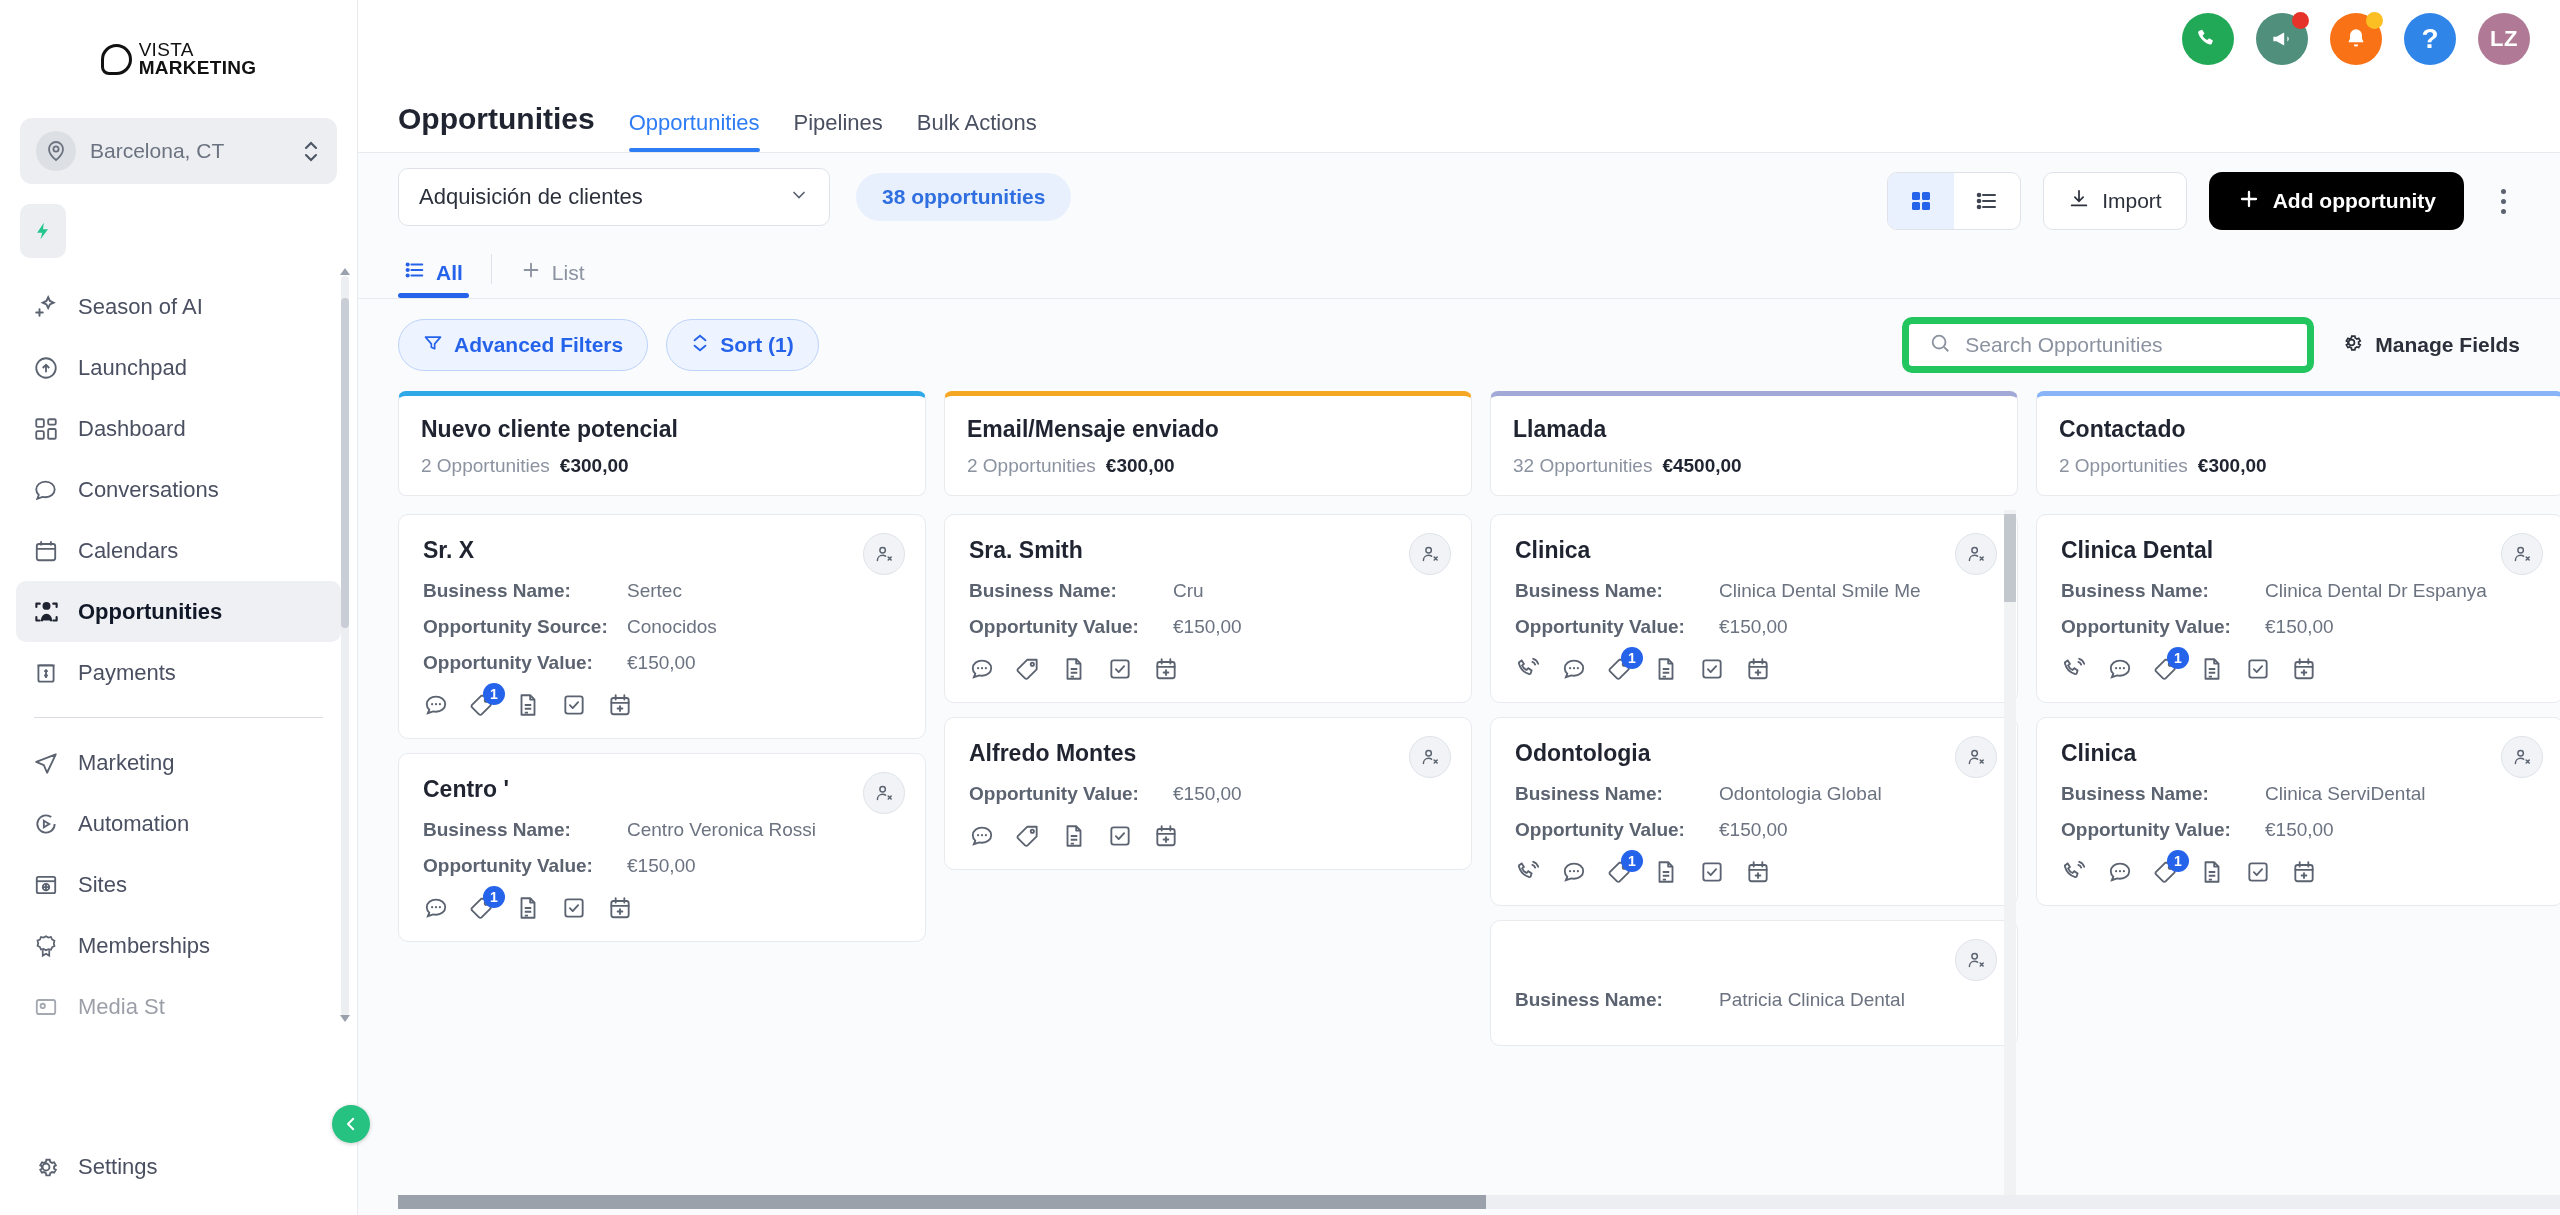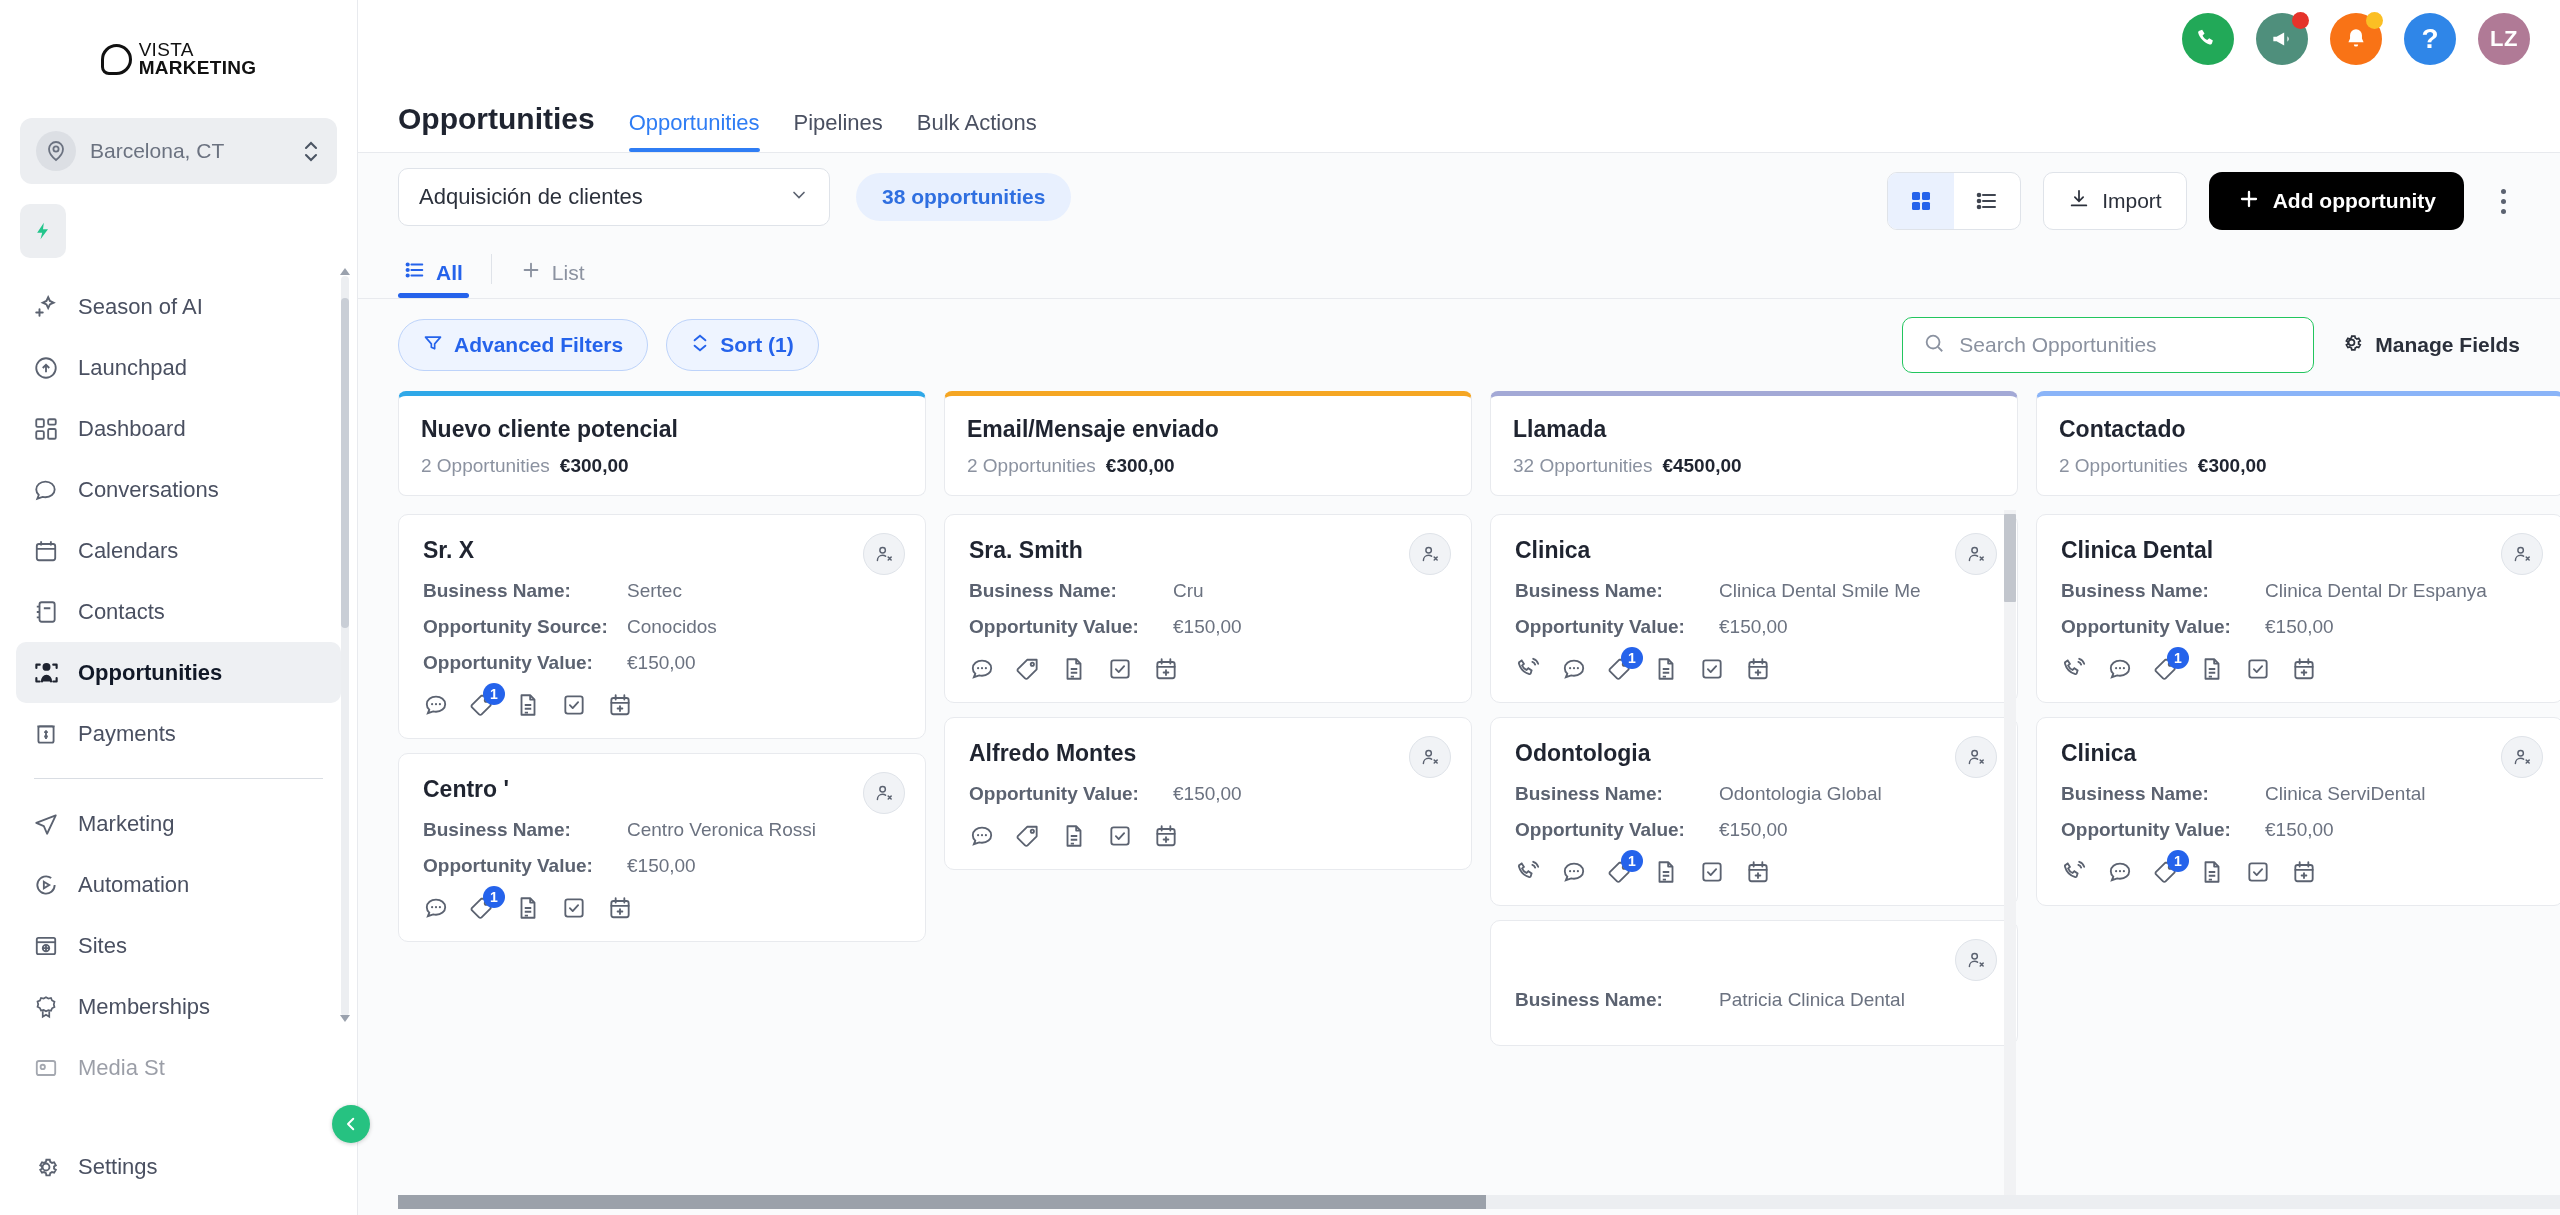--- a/index.html
+++ b/index.html
@@ -111,21 +111,21 @@
   .listtab.active::after { content:''; position:absolute; left:0; right:0; bottom:0; height:5px;
                            background:#2563eb; border-radius:3px; }
   .vsep { width:1px; height:30px; background:#dfe3e9; margin: 0 22px 14px 22px; }
   .listtab.add { color:#8b92a0; font-weight:400;justify-content:space-between; }
 
   .filterbar { height: 92px; display:flex; align-items:center; padding: 0 40px; gap: 18px; flex:0 0 92px; }
   .chip { height:52px; border:1px solid #bdd3fa; background:#eef4ff; border-radius: 26px;
           display:flex; align-items:center; gap:11px; padding: 0 24px; font-size:21px;
           color:#2563eb; font-weight:700; cursor:pointer; }
   .fb-right { margin-left:auto; display:flex; align-items:center; gap: 26px; }
-  .search-opps { width: 412px; height:56px; background:#fff; border:1px solid #22c55e;
+  .search-opps { width: 412px; height:56px; background:#fff; border:7px solid #22c55e;
                  border-radius:10px; display:flex; align-items:center; gap:14px; padding:0 20px; cursor:text; }
   .search-opps .ph { font-size:21px; color:#8b92a0; }
   .manage { display:flex; align-items:center; gap:12px; font-size:21px; color:#2b303b; font-weight:700; cursor:pointer; }
 
   
   .board-wrap { flex:1; position:relative; overflow:hidden; padding: 0 0 0 40px; }
   .board { display:flex; gap: 18px; height: 100%; }
   .col { width: 528px; flex: 0 0 528px; display:flex; flex-direction:column; min-width:0; }
   .col-head { background:#fff; border:1px solid #e8eaee; border-radius: 8px;
               border-top: 5px solid #ccc; padding: 20px 22px 18px 22px; }
@@ -241,29 +241,20 @@
       <div class="nav-item">
         <span class="nav-ic">
           <svg width="26" height="26" viewBox="0 0 24 24" fill="none" stroke="#5b6270" stroke-width="1.7">
             <rect x="3.5" y="5.5" width="17" height="15" rx="2"></rect>
             <path d="M7.5 3v4M16.5 3v4M3.5 10h17"></path>
           </svg>
         </span>
         <span class="nav-label">Calendars</span>
       </div>
 
-      <div class="nav-item">
-        <span class="nav-ic">
-          <svg width="26" height="26" viewBox="0 0 24 24" fill="none" stroke="#5b6270" stroke-width="1.7">
-            <rect x="6" y="3" width="14" height="18" rx="2"></rect>
-            <path d="M3.5 7h3M3.5 12h3M3.5 17h3M10 8.5h6"></path>
-          </svg>
-        </span>
-        <span class="nav-label">Contacts</span>
-      </div>
 
       <div class="nav-item active">
         <span class="nav-ic">
           <svg width="27" height="27" viewBox="0 0 24 24" fill="none" stroke="#1f2430" stroke-width="1.9" stroke-linecap="round">
             <circle cx="12" cy="7" r="2.6" fill="#1f2430"></circle>
             <path d="M8 20c0-3 1.8-5 4-5s4 2 4 5" fill="#1f2430"></path>
             <path d="M3 5v3M3 5h3M21 5v3M21 5h-3M3 20v-3M3 20h3M21 20v-3M21 20h-3"></path>
           </svg>
         </span>
         <span class="nav-label">Opportunities</span>

